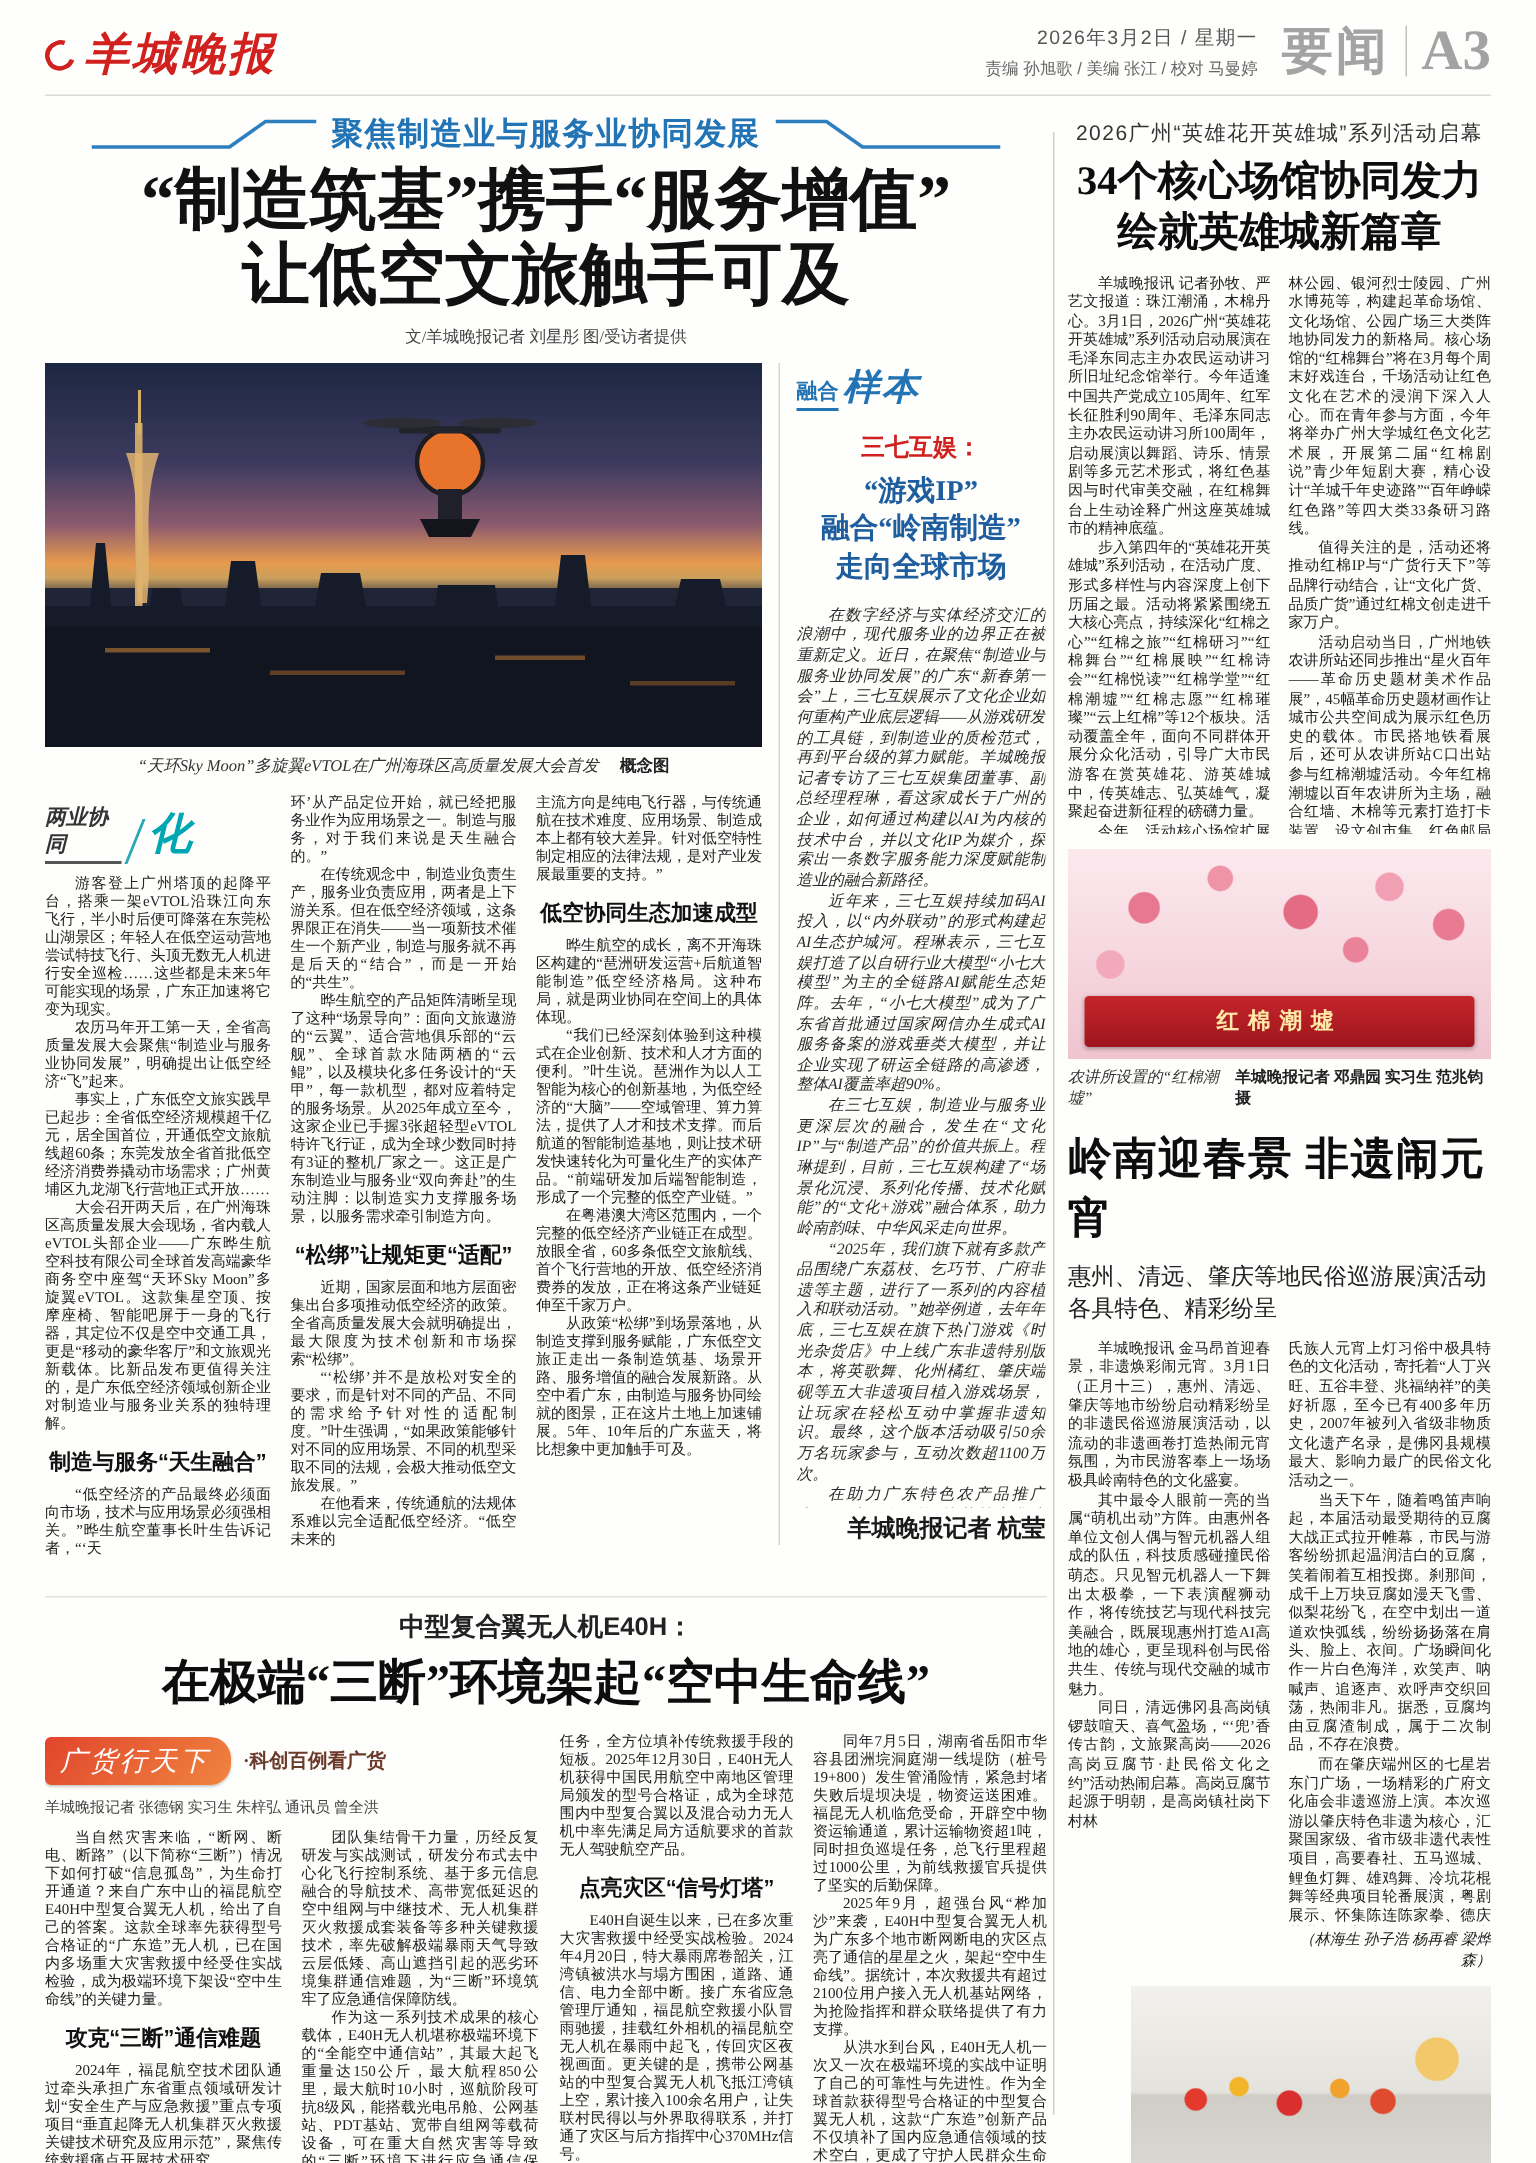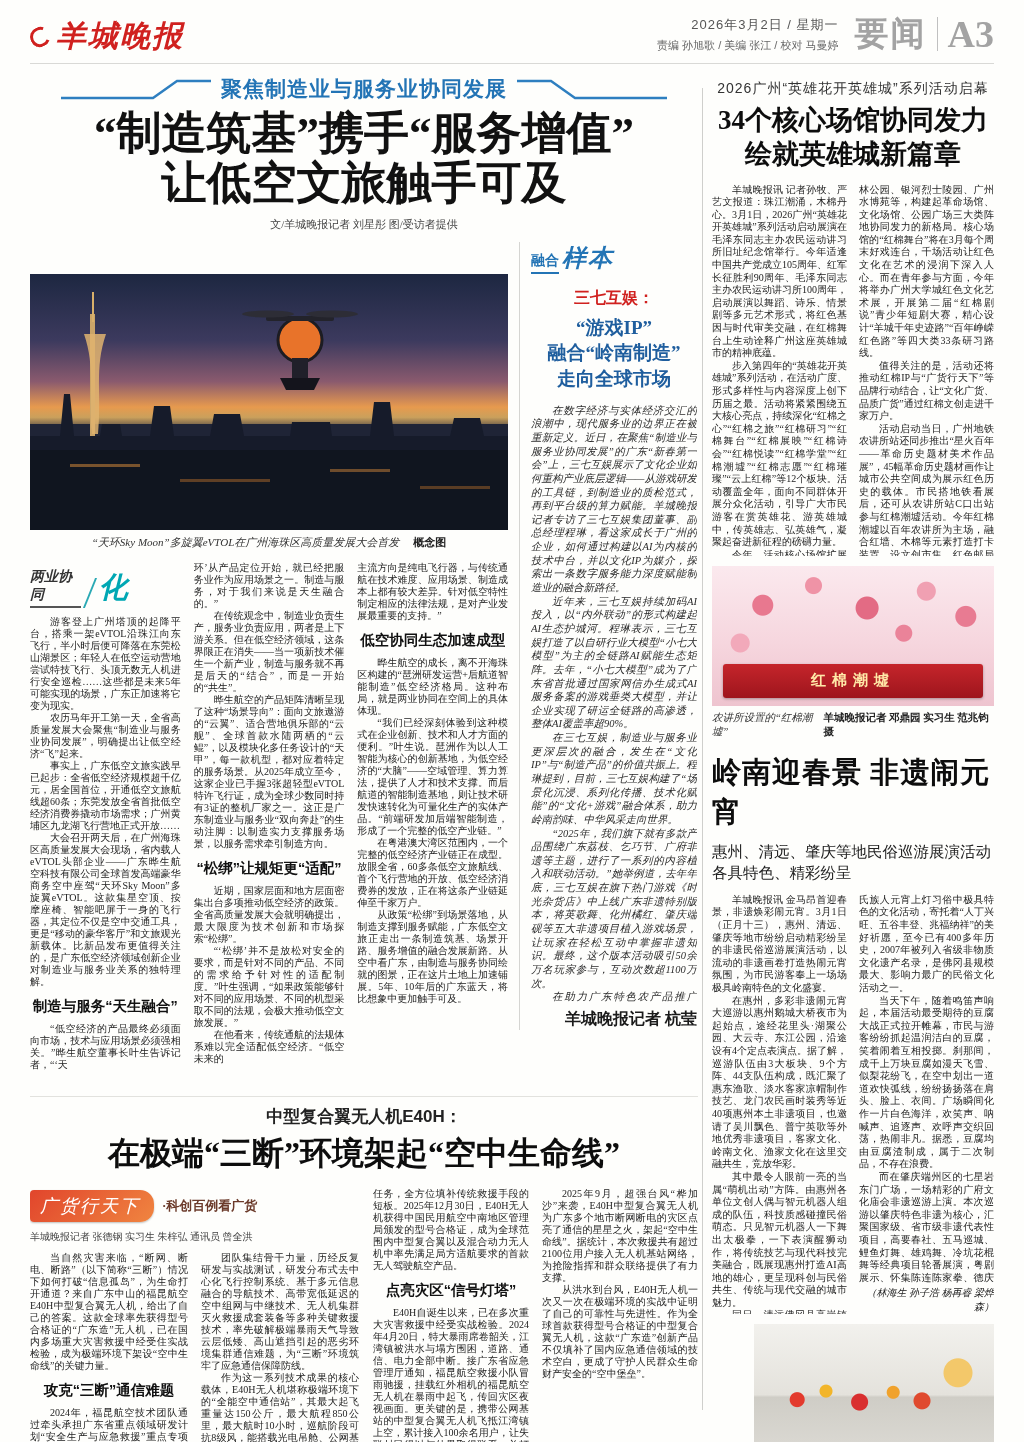--- a/index.html
+++ b/index.html
@@ -28,21 +28,21 @@
 
   
   .kicker-row { display:flex; align-items:center; justify-content:center; gap:10px; height:30px; }
   .kicker-text { font-family:"Liberation Sans","DejaVu Sans",sans-serif; font-size:21px; font-weight:bold; color:#2374b5; letter-spacing:1px; }
   .main-title { text-align:center; font-weight:bold; color:#111; line-height:1.12; margin-top:4px; }
   .main-title .t1 { font-size:45px; display:block; }
   .main-title .t2 { font-size:45px; display:block; }
   .main-byline { text-align:center; font-size:11px; color:#444; margin-top:8px; }
 
   .content-row { display:flex; margin-top:10px; }
-  .left-main { width:478px;margin-top:32px; }
+  .left-main { width:478px; }
   .fusion-col { width:178px; margin-left:11px; padding-left:11px; border-left:1px solid #d5d5d2; display:flex; flex-direction:column; height:788px;justify-content:center; }
 
   
   .photo-main { position:relative; width:478px; height:256px; overflow:hidden; background:linear-gradient(180deg,#1d2741 0%,#3c3a5e 26%,#8a5a6e 42%,#e79a4e 52%,#caa05c 56%,#23283c 62%,#141a2a 100%); }
   .photo-main svg { position:absolute; inset:0; }
   .photo-caption { display:flex; justify-content:center; gap:14px; margin-top:5px; font-size:11px; }
   .cap-text { font-style:italic; color:#333; }
   .cap-credit { font-weight:bold; color:#222; }
 
   
@@ -287,20 +287,21 @@
         </div>
         <div class="ecol3">
           <p class="para noindent">任务，全方位填补传统救援手段的短板。2025年12月30日，E40H无人机获得中国民用航空中南地区管理局颁发的型号合格证，成为全球范围内中型复合翼以及混合动力无人机中率先满足局方适航要求的首款无人驾驶航空产品。</p>
           <h3 class="subhead">点亮灾区“信号灯塔”</h3>
           <div>
               <p class="para">E40H自诞生以来，已在多次重大灾害救援中经受实战检验。2024年4月20日，特大暴雨席卷韶关，江湾镇被洪水与塌方围困，道路、通信、电力全部中断。接广东省应急管理厅通知，福昆航空救援小队冒雨驰援，挂载红外相机的福昆航空无人机在暴雨中起飞，传回灾区夜视画面。更关键的是，携带公网基站的中型复合翼无人机飞抵江湾镇上空，累计接入100余名用户，让失联村民得以与外界取得联系，并打通了灾区与后方指挥中心370MHz信号。</p>
             </div>
         </div>
         <div class="ecol4">
           <div>
+              <p class="para">同年7月5日，湖南省岳阳市华容县团洲垸洞庭湖一线堤防（桩号19+800）发生管涌险情，紧急封堵失败后堤坝决堤，物资运送困难。福昆无人机临危受命，开辟空中物资运输通道，累计运输物资超1吨，同时担负巡堤任务，总飞行里程超过1000公里，为前线救援官兵提供了坚实的后勤保障。</p>
               <p class="para">2025年9月，超强台风“桦加沙”来袭，E40H中型复合翼无人机为广东多个地市断网断电的灾区点亮了通信的星星之火，架起“空中生命线”。据统计，本次救援共有超过2100位用户接入无人机基站网络，为抢险指挥和群众联络提供了有力支撑。</p>
               <p class="para">从洪水到台风，E40H无人机一次又一次在极端环境的实战中证明了自己的可靠性与先进性。作为全球首款获得型号合格证的中型复合翼无人机，这款“广东造”创新产品不仅填补了国内应急通信领域的技术空白，更成了守护人民群众生命财产安全的“空中堡垒”。</p>
             </div>
         </div>
       </div>
     </div>
   </div>
 
   <div class="right-region">
 
@@ -332,21 +333,20 @@
       <span class="cap-text">农讲所设置的“红棉潮墟”</span>
       <span class="cap-credit">羊城晚报记者 邓鼎园 实习生 范兆钧 摄</span>
     </div>
 
     <h2 class="lingnan-title">岭南迎春景 非遗闹元宵</h2>
     <div class="lingnan-sub">惠州、清远、肇庆等地民俗巡游展演活动各具特色、精彩纷呈</div>
 
     <div class="two-cols lingnan-cols">
       <div class="rcol">
           <p class="para">羊城晚报讯 金马昂首迎春景，非遗焕彩闹元宵。3月1日（正月十三），惠州、清远、肇庆等地市纷纷启动精彩纷呈的非遗民俗巡游展演活动，以流动的非遗画卷打造热闹元宵氛围，为市民游客奉上一场场极具岭南特色的文化盛宴。</p>
-          <p class="para">在惠州，多彩非遗闹元宵大巡游以惠州鹅城大桥夜市为起始点，途经花里头·湖聚公园、大云寺、东江公园，沿途设有4个定点表演点。据了解，巡游队伍由3大板块、9个方阵、44支队伍构成，既汇聚了惠东渔歌、淡水客家凉帽制作技艺、龙门农民画时装秀等近40项惠州本土非遗项目，也邀请了吴川飘色、普宁英歌等外地优秀非遗项目，客家文化、岭南文化、渔家文化在这里交融共生，竞放华彩。</p>
           <p class="para">其中最令人眼前一亮的当属“萌机出动”方阵。由惠州各单位文创人偶与智元机器人组成的队伍，科技质感碰撞民俗萌态。只见智元机器人一下舞出太极拳，一下表演醒狮动作，将传统技艺与现代科技完美融合，既展现惠州打造AI高地的雄心，更呈现科创与民俗共生、传统与现代交融的城市魅力。</p>
           <p class="para">同日，清远佛冈县高岗镇锣鼓喧天、喜气盈场，“‘兜’香传古韵，文旅聚高岗——2026高岗豆腐节·赴民俗文化之约”活动热闹启幕。高岗豆腐节起源于明朝，是高岗镇社岗下村林</p>
         </div>
       <div class="rcol colflex">
         <div class="grow">
           <p class="para noindent">氏族人元宵上灯习俗中极具特色的文化活动，寄托着“人丁兴旺、五谷丰登、兆福纳祥”的美好祈愿，至今已有400多年历史，2007年被列入省级非物质文化遗产名录，是佛冈县规模最大、影响力最广的民俗文化活动之一。</p>
           <div>
               <p class="para">当天下午，随着鸣笛声响起，本届活动最受期待的豆腐大战正式拉开帷幕，市民与游客纷纷抓起温润洁白的豆腐，笑着闹着互相投掷。刹那间，成千上万块豆腐如漫天飞雪、似梨花纷飞，在空中划出一道道欢快弧线，纷纷扬扬落在肩头、脸上、衣间。广场瞬间化作一片白色海洋，欢笑声、呐喊声、追逐声、欢呼声交织回荡，热闹非凡。据悉，豆腐均由豆腐渣制成，属于二次制品，不存在浪费。</p>
               <p class="para">而在肇庆端州区的七星岩东门广场，一场精彩的广府文化庙会非遗巡游上演。本次巡游以肇庆特色非遗为核心，汇聚国家级、省市级非遗代表性项目，高要春社、五马巡城、鲤鱼灯舞、雄鸡舞、冷坑花棍舞等经典项目轮番展演，粤剧展示、怀集陈连陈家拳、德庆荷花龙等新成员精彩加盟，生动承载广府文化、宋文化、包公文化、砚玉文化、竹文化、状元文化等肇庆在地文化底蕴。结合丙午马年生肖寓意，方阵融入裹蒸娃娃、小马等创意元素，更添喜庆氛围。据悉，本次巡游共集结25支方阵、1100余名参演人员，规模创历届之最。</p>
             </div>

